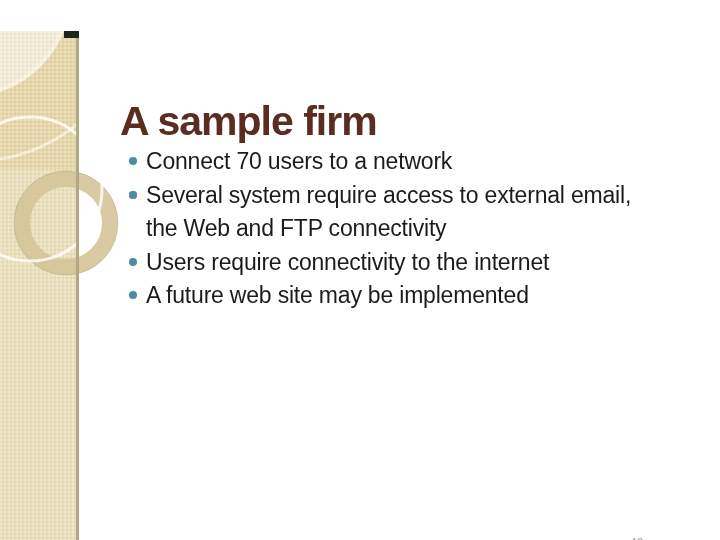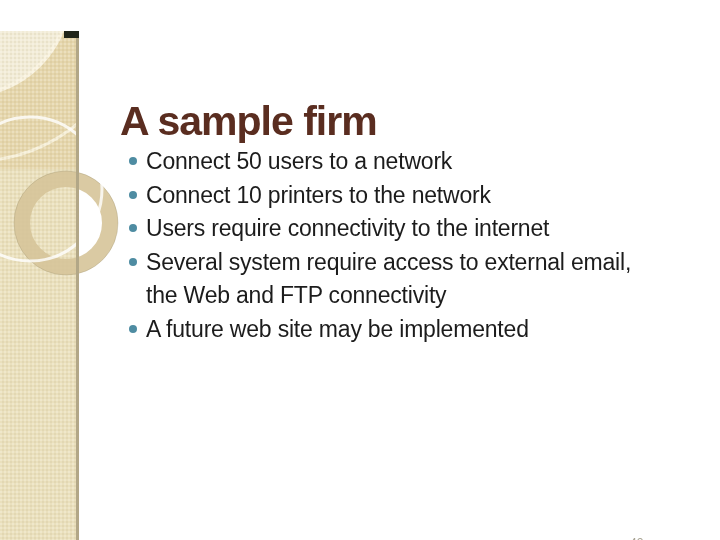--- a/index.html
+++ b/index.html
@@ -59,34 +59,33 @@
     <rect x="76" y="0" width="3" height="540" fill="#B2A787"></rect>
     <rect x="64" y="0" width="15" height="7" fill="#20251A"></rect>
     <rect x="18" y="537" width="61" height="3" fill="#34301F"></rect>
   </svg>
 
   <h1 class="title">A sample firm</h1>
 
   <ul class="bullets">
     <li>
       <span class="bullet-dot"></span>
-      <span class="li-text">Connect 50 users to a network</span>
+      <span class="li-text">Connect 70 users to a network</span>
     </li>
     <li>
       <span class="bullet-dot"></span>
-      <span class="li-text">Connect 10 printers to the network</span>
-    </li>
-    <li>
-      <span class="bullet-dot"></span>
-      <span class="li-text">Users require connectivity to the internet</span>
     </li>
     <li>
       <span class="bullet-dot"></span>
       <span class="li-text">Several system require access to external email,
 the Web and FTP connectivity</span>
+    </li>
+    <li>
+      <span class="bullet-dot"></span>
+      <span class="li-text">Users require connectivity to the internet</span>
     </li>
     <li>
       <span class="bullet-dot"></span>
       <span class="li-text">A future web site may be implemented</span>
     </li>
   </ul>
 
   <div class="page-number">42</div>
 
 </div>

